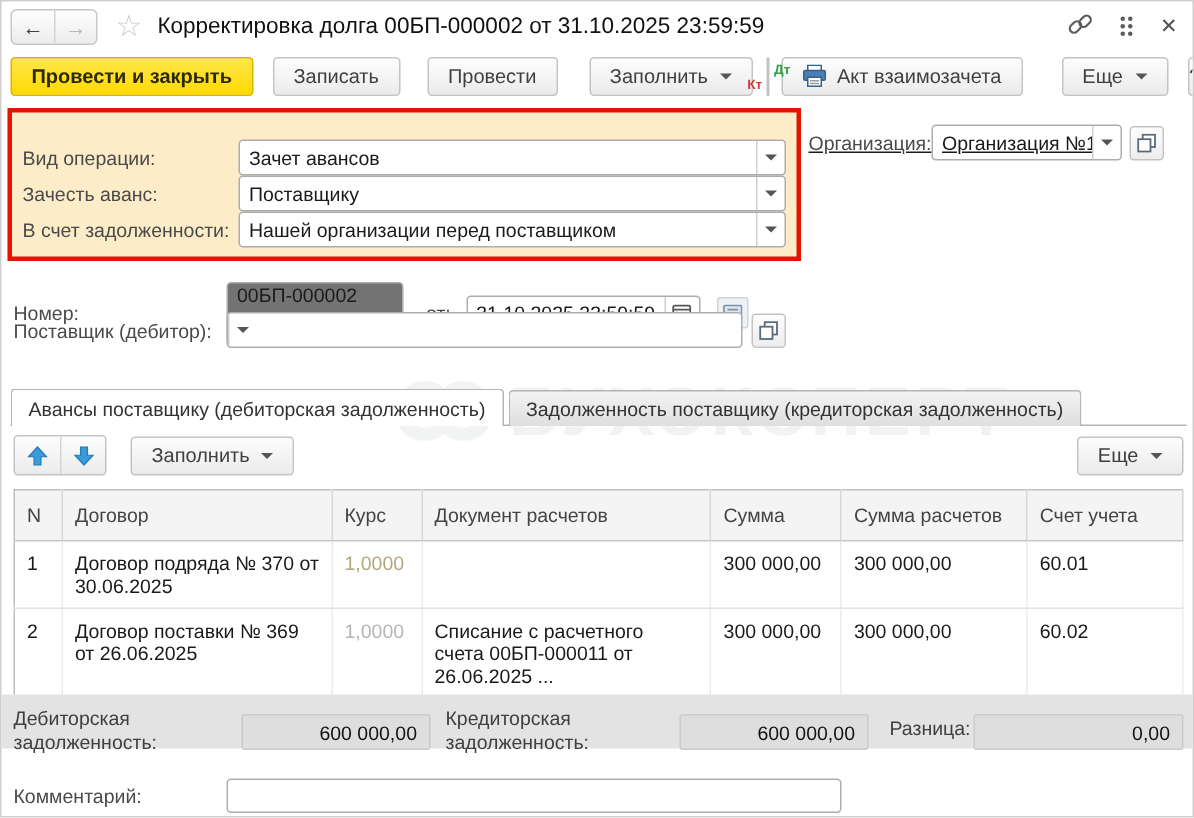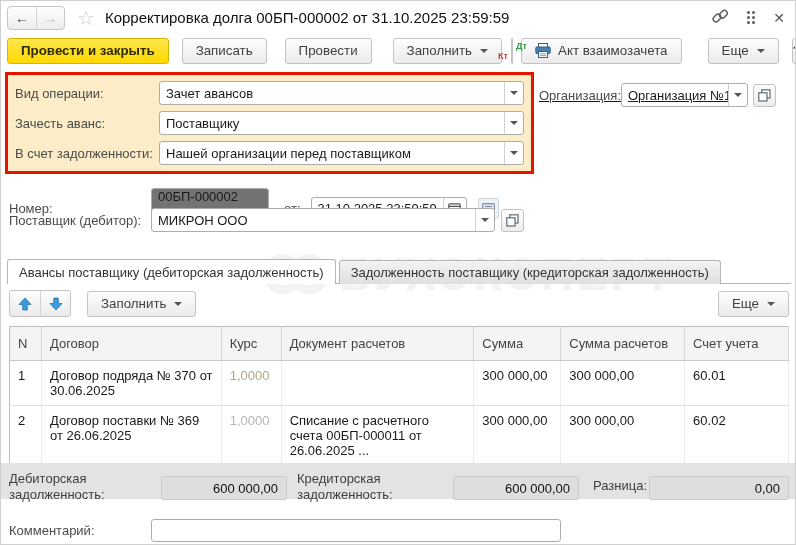--- a/index.html
+++ b/index.html
@@ -42,21 +42,21 @@
   .btn-dtkt { width:27px; padding:0; position:relative; }
   .btn-dtkt .dt { position:absolute; top:2px; left:4px; font-size:9px; font-weight:bold; color:#2f9e44; }
   .btn-dtkt .kt { position:absolute; bottom:2px; right:4px; font-size:9px; font-weight:bold; color:#d23b3b; }
   .btn svg { margin-right:7px; }
   .spacer { flex:1; }
   .btn-help { width:27px; padding:0; }
   
   .opbox {
     position:absolute; left:4px; top:71px; width:529px; height:102px;
     border:3px solid #e51400; background:#fcecc8; padding:6px 7px;
-    display:flex; flex-direction:column; justify-content:space-between;
+    display:flex; flex-direction:column; justify-content:flex-end;
   }
   .frow { display:flex; align-items:center; height:24px; }
   .flabel { width:144px; color:#4a4a4a; flex:none; }
   .combo { flex:1; display:flex; align-items:center; background:#fff; border:1px solid #adadad; border-radius:3px; height:24px; overflow:hidden; }
   .combo-val { flex:1; padding:0 6px; white-space:nowrap; overflow:hidden; }
   .combo-btn { width:19px; height:100%; border-left:1px solid #cfcfcf; display:flex; align-items:center; justify-content:center; flex:none; }
   .sqbtn { width:23px; height:23px; border:1px solid #c3c3c3; border-radius:3px; background:linear-gradient(#fdfdfd,#ededed); display:flex; align-items:center; justify-content:center; flex:none; }
   
   .orgrow { position:absolute; left:538px; top:82px; display:flex; align-items:center;text-decoration:underline; }
   .orgrow .flabel { width:82px; }
@@ -252,21 +252,20 @@
       <line x1="3" y1="3.4" x2="10" y2="3.4" stroke="#7b92a6" stroke-width="1.1"></line>
       <line x1="3" y1="5.5" x2="10" y2="5.5" stroke="#7b92a6" stroke-width="1.1"></line>
       <line x1="3" y1="7.6" x2="10" y2="7.6" stroke="#7b92a6" stroke-width="1.1"></line>
     </svg>
   </span>
 </div>
 
 <div class="suprow">
   <span class="flabel">Поставщик (дебитор):</span>
   <div class="combo">
-    <span class="combo-val">МИКРОН ООО</span>
     <span class="combo-btn">
         <span class="caret" style="margin:0;"></span>
       </span>
   </div>
   <span class="sqbtn">
     <svg width="13" height="13" viewBox="0 0 13 13">
         <g fill="#fff" stroke="#5a6b7a" stroke-width="1.2">
       <rect x="3.8" y="0.8" width="8.2" height="8.2"></rect>
           <rect x="0.8" y="3.8" width="8.2" height="8.2"></rect>
     </g>

